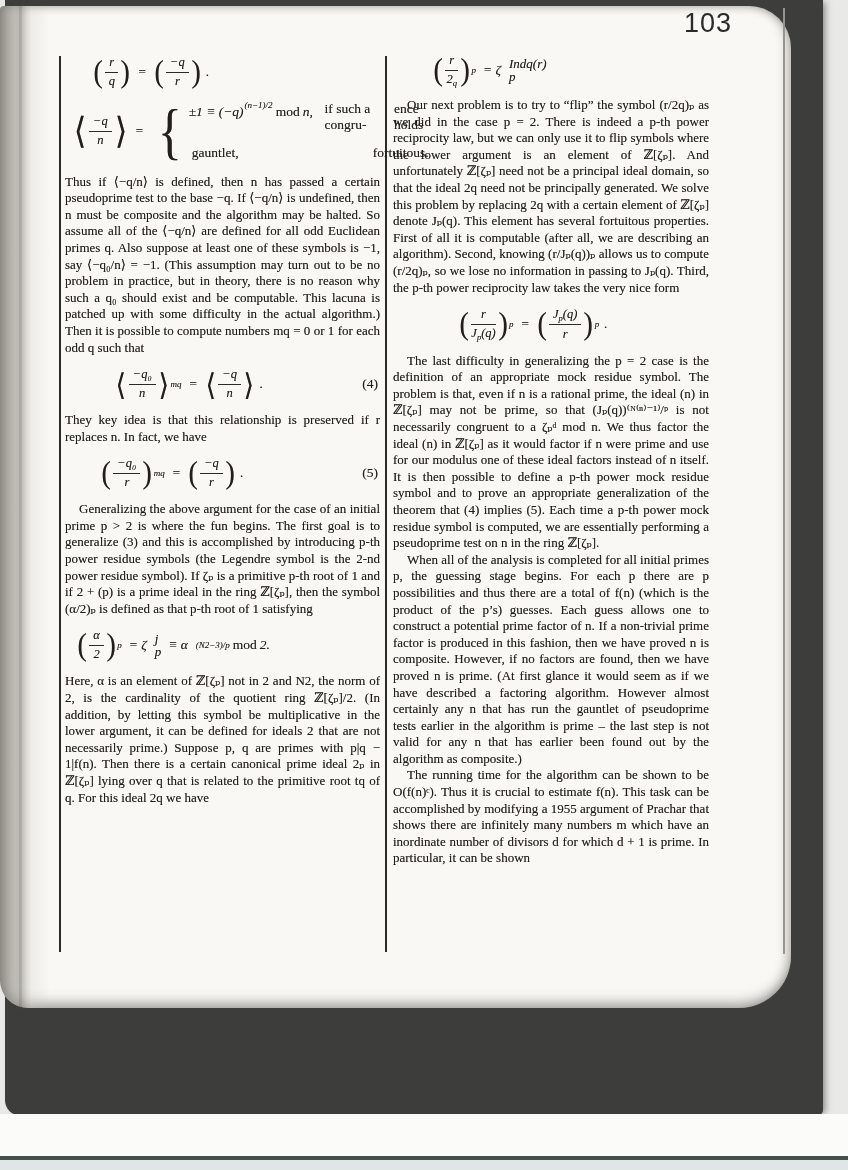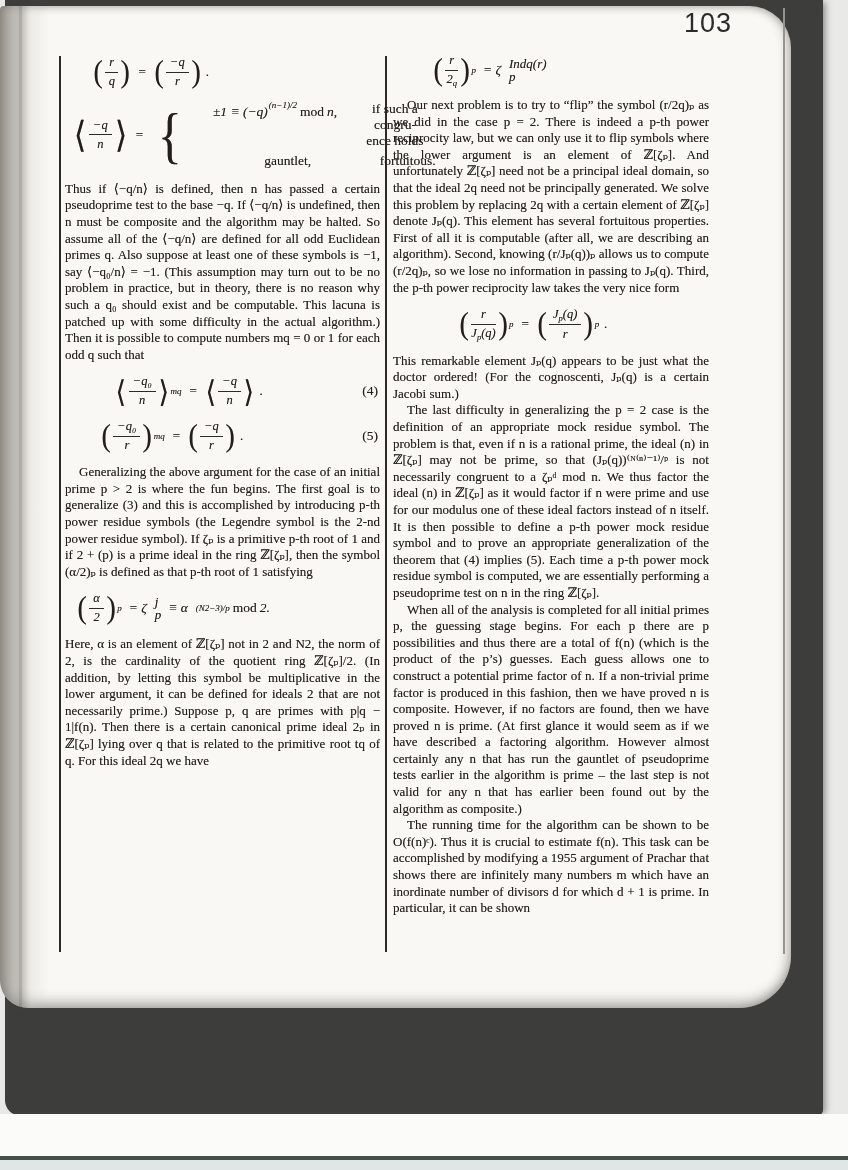--- a/index.html
+++ b/index.html
@@ -51,24 +51,24 @@
   .end{margin-left:5px;}
   sup,sub{line-height:1;}
   .expo{font-size:9px;vertical-align:8px;margin-left:1px;font-style:italic;}
   .lsub{font-size:9px;vertical-align:-7px;margin-left:1px;font-style:italic;}
   .dsub{font-size:8.5px;vertical-align:-3px;}
   .ss{display:inline-flex;flex-direction:column;align-items:flex-start;font-size:8.5px;
       line-height:1.2;margin-left:1px;vertical-align:-5px;}
   .ss sup,.ss sub{font-size:13px;}
   .rm{font-style:normal;margin:0 3px;}
   .tag{position:absolute;right:2px;font-style:normal;}
-  .cases{display:flex;flex-direction:column;gap:3px;margin-left:9px;text-align:center;}
+  .cases{display:flex;flex-direction:column;gap:12px;margin-left:2px;}
   .crow{display:flex;align-items:flex-start;}
   .cmath{width:178px;}
-  .ccond{font-style:normal;display:flex;flex-direction:column;}
+  .ccond{font-style:normal;display:flex;flex-direction:row;}
 </style>
 </head>
 <body>
 
 <div class="scan">
   <div class="behind"></div>
   <div class="paper">
     <div class="gutter"></div>
     <div class="crease"></div>
   </div>
@@ -137,20 +137,21 @@
       <span class="bp ang">⟨</span>
       <span class="frac">
           <span class="num">−q</span>
           <span class="den">n</span>
         </span>
       <span class="bp ang">⟩</span>
       <span class="end">.</span>
       <span class="tag">(4)</span>
     </div>
 
+    <p>They key idea is that this relationship is preserved if r replaces n. In fact, we have</p>
 
     <div class="eq" style="padding-left:36px;margin:11px 0">
       <span class="bp">(</span>
       <span class="frac">
           <span class="num">−q₀</span>
           <span class="den">r</span>
         </span>
       <span class="bp">)</span>
       <sup class="expo">mq</sup>
       <span class="rel">=</span>
@@ -226,21 +227,20 @@
       <span class="bp">(</span>
       <span class="frac">
           <span class="num"><span>J</span><sub class="dsub">p</sub><span>(q)</span></span>
           <span class="den">r</span>
         </span>
       <span class="bp">)</span>
       <sub class="lsub">p</sub>
       <span class="end">.</span>
     </div>
 
-    <p>This remarkable element Jₚ(q) appears to be just what the doctor ordered! (For the cognoscenti, Jₚ(q) is a certain Jacobi sum.)</p>
     <p class="ind">The last difficulty in generalizing the p = 2 case is the definition of an appropriate mock residue symbol. The problem is that, even if n is a rational prime, the ideal (n) in ℤ[ζₚ] may not be prime, so that (Jₚ(q))⁽ᴺ⁽ⁿ⁾⁻¹⁾/ᵖ is not necessarily congruent to a ζₚᵈ mod n. We thus factor the ideal (n) in ℤ[ζₚ] as it would factor if n were prime and use for our modulus one of these ideal factors instead of n itself. It is then possible to define a p-th power mock residue symbol and to prove an appropriate generalization of the theorem that (4) implies (5). Each time a p-th power mock residue symbol is computed, we are essentially performing a pseudoprime test on n in the ring ℤ[ζₚ].</p>
     <p class="ind">When all of the analysis is completed for all initial primes p, the guessing stage begins. For each p there are p possibilities and thus there are a total of f(n) (which is the product of the p’s) guesses. Each guess allows one to construct a potential prime factor of n. If a non-trivial prime factor is produced in this fashion, then we have proved n is composite. However, if no factors are found, then we have proved n is prime. (At first glance it would seem as if we have described a factoring algorithm. However almost certainly any n that has run the gauntlet of pseudoprime tests earlier in the algorithm is prime – the last step is not valid for any n that has earlier been found out by the algorithm as composite.)</p>
     <p class="ind">The running time for the algorithm can be shown to be O(f(n)ᶜ). Thus it is crucial to estimate f(n). This task can be accomplished by modifying a 1955 argument of Prachar that shows there are infinitely many numbers m which have an inordinate number of divisors d for which d + 1 is prime. In particular, it can be shown</p>
   </div>
 
   <div class="bottom-white"></div>
   <div class="bottom-line"></div>
   <div class="bottom-foot"></div>
 </div>
 

